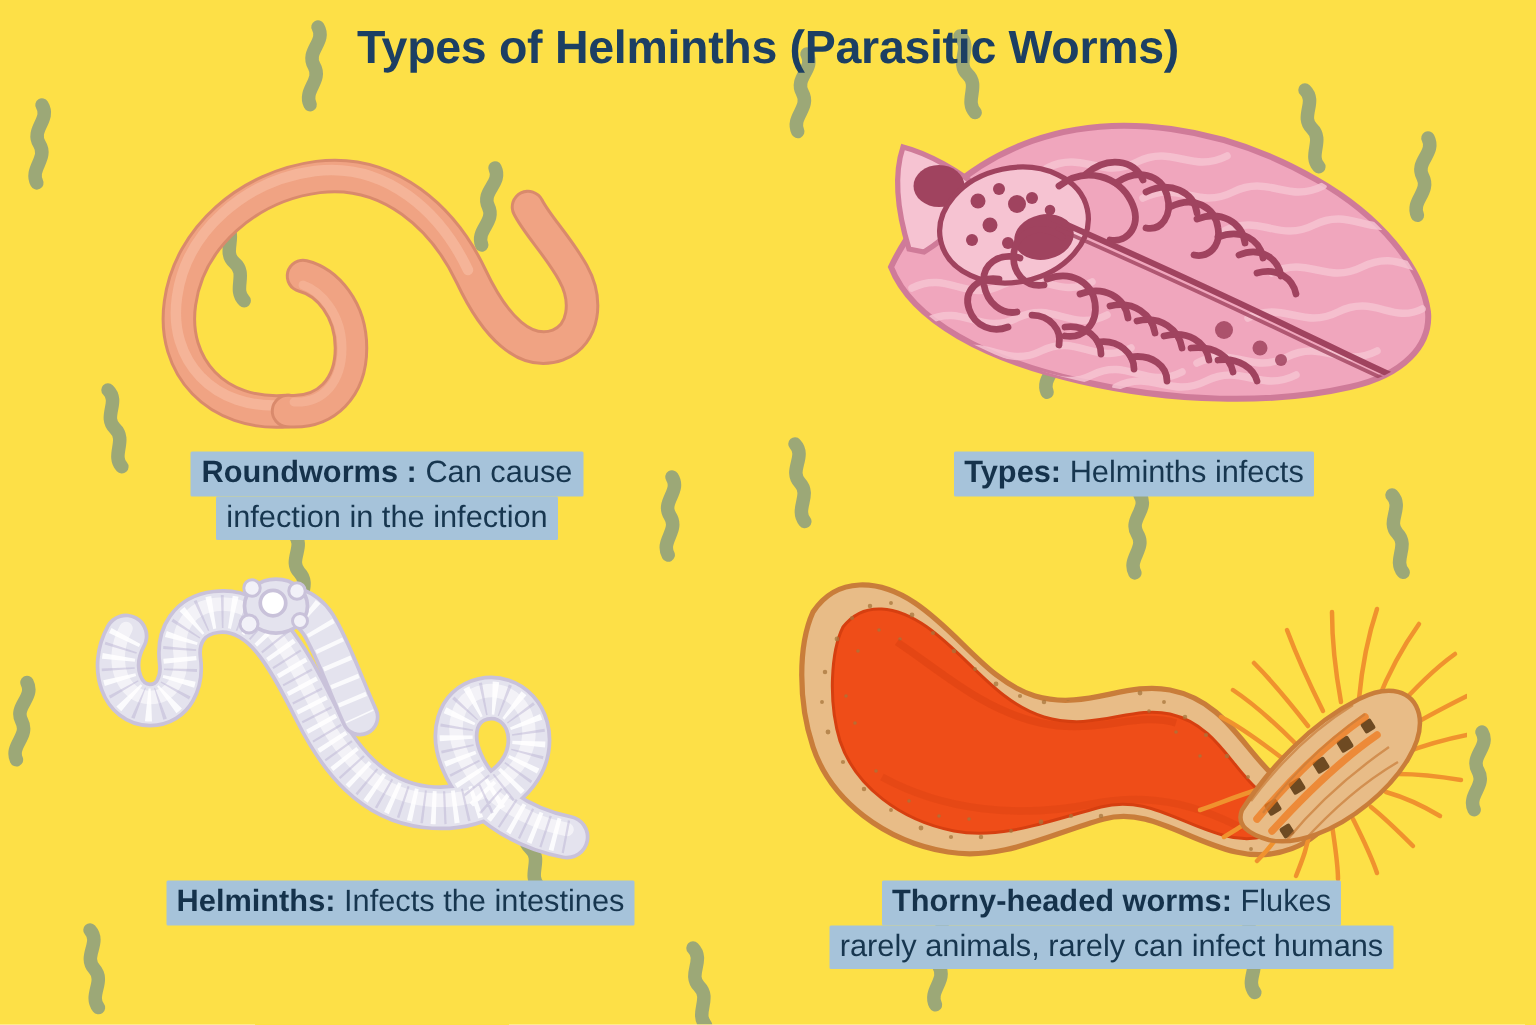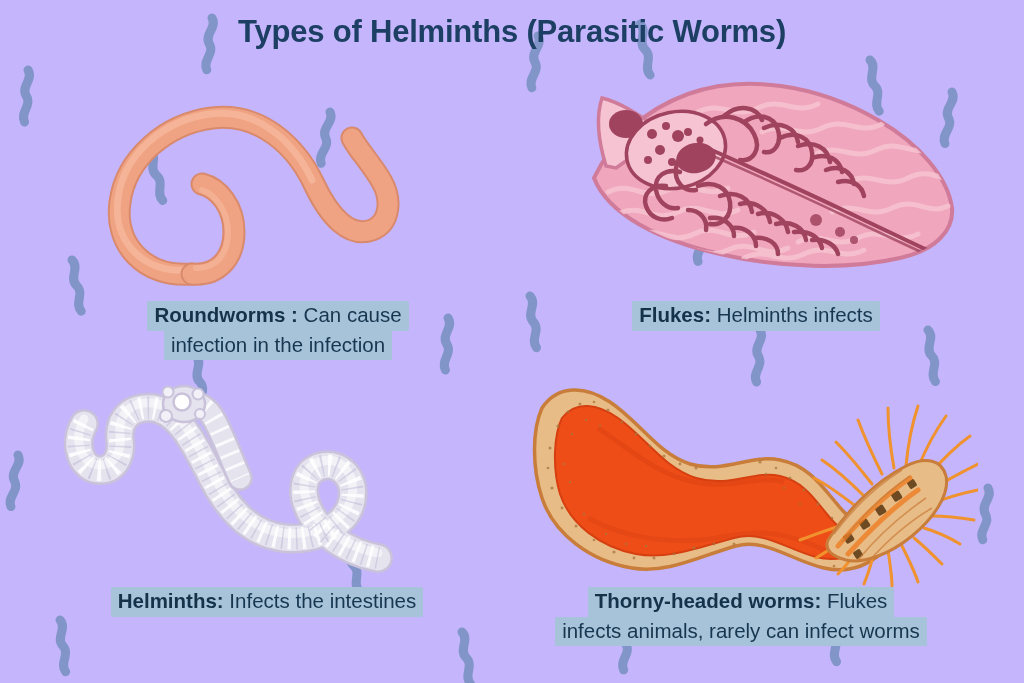--- a/index.html
+++ b/index.html
@@ -9,21 +9,21 @@
   body {
     width: 1024px;
     height: 683px;
     overflow: hidden;
     font-family: "Liberation Sans", sans-serif;
   }
   #infographic {
     position: relative;
     width: 1024px;
     height: 683px;
-    background: #c4b5fd;
+    background: #fde047;
     overflow: hidden;
   }
   
   #bg-squiggles {
     position: absolute;
     inset: 0;
     width: 100%;
     height: 100%;
     pointer-events: none;
   }
@@ -56,21 +56,21 @@
     background: #a6c3da;
     padding: 1px 7px 2px 7px;
     border-radius: 1px;
   }
   .caption b {
     font-weight: bold;
     color: #15324b;
   }
   .cap-center { align-items: center; }
 
-  #caption-roundworms      { top: 301px; left: 108px;  width: 340px; text-decoration: underline; }
+  #caption-roundworms      { top: 301px; left: 88px;  width: 340px; text-decoration: underline; }
   #caption-flukes          { top: 301px; left: 596px; width: 320px; }
   #caption-tapeworms       { top: 587px; left: 72px;  width: 390px; }
   #caption-thorny          { top: 587px; left: 516px; width: 450px; }
 
   
   .illustration {
     position: absolute;
   }
   #roundworm-illustration { top: 88px;  left: 100px; width: 320px; height: 210px; }
   #fluke-illustration     { top: 62px;  left: 548px; width: 420px; height: 240px; }
@@ -366,25 +366,25 @@
       </g>
     </g>
   </svg>
 
   <div class="caption cap-center" id="caption-roundworms">
     <span class="cap-line"><span class="hl"><b>Roundworms :</b><span> Can cause</span></span></span>
     <span class="cap-line"><span class="hl"><span>infection in the infection</span></span></span>
   </div>
 
   <div class="caption cap-center" id="caption-flukes">
-    <span class="cap-line"><span class="hl"><b>Flukes:</b><span> Helminths infects</span></span></span>
+    <span class="cap-line"><span class="hl"><b>Types:</b><span> Helminths infects</span></span></span>
   </div>
 
   <div class="caption cap-center" id="caption-tapeworms">
     <span class="cap-line"><span class="hl"><b>Helminths:</b><span> Infects the intestines</span></span></span>
   </div>
 
   <div class="caption cap-center" id="caption-thorny">
     <span class="cap-line"><span class="hl"><b>Thorny-headed worms:</b><span> Flukes</span></span></span>
-    <span class="cap-line"><span class="hl"><span>infects animals, rarely can infect worms</span></span></span>
+    <span class="cap-line"><span class="hl"><span>rarely animals, rarely can infect humans</span></span></span>
   </div>
 
 </div>
 
 </body></html>

